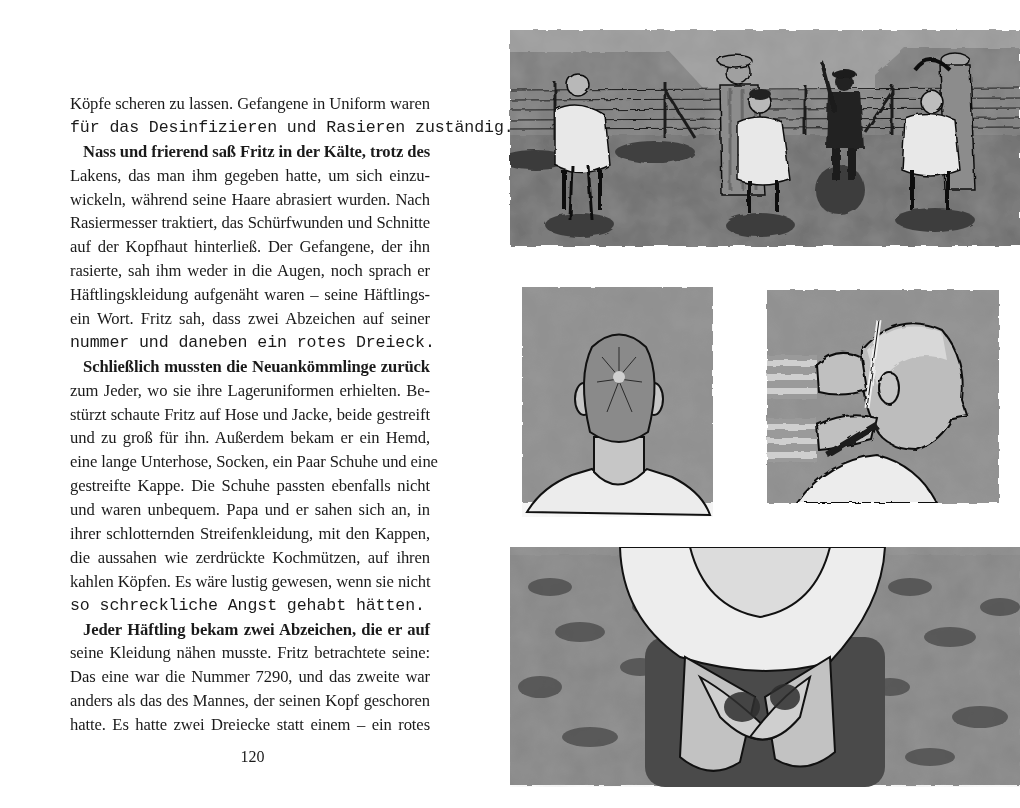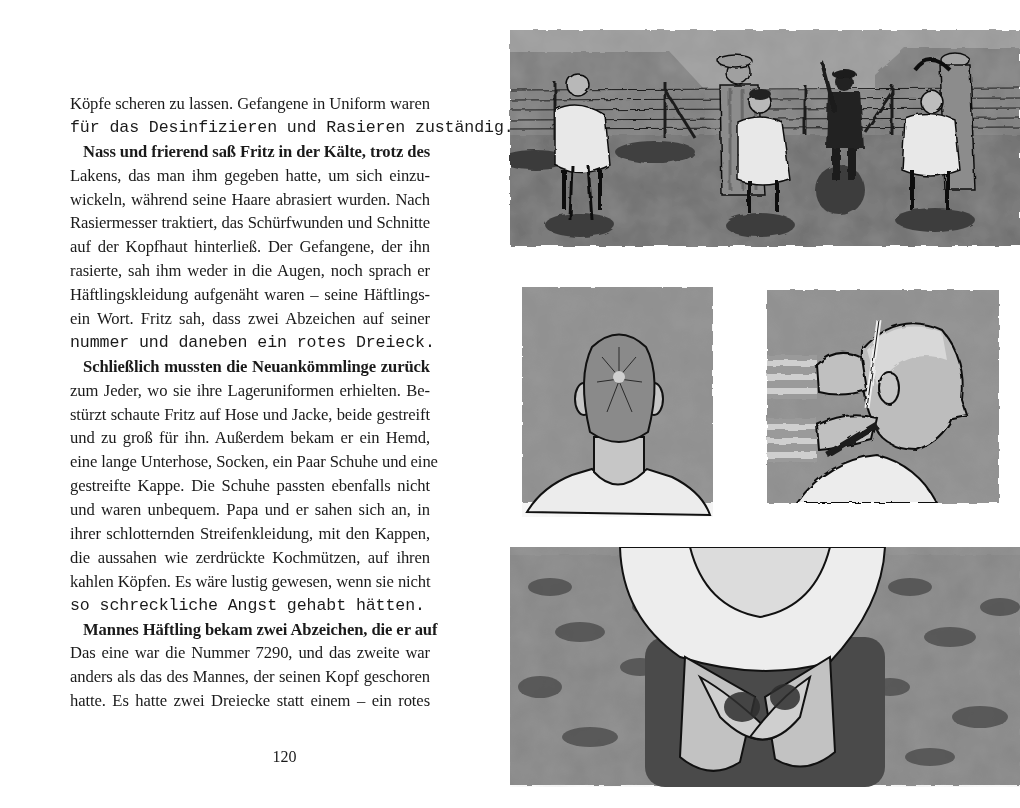--- a/index.html
+++ b/index.html
@@ -4,21 +4,21 @@
 <style>
   html, body { margin: 0; padding: 0; background: #ffffff; }
   body { width: 1020px; height: 808px; position: relative; overflow: hidden; font-family: "Liberation Serif", "DejaVu Serif", serif; color: #1a1a1a; }
 
   
   .text-page { position: absolute; left: 0; top: 0; width: 505px; height: 808px; }
   .text-block { position: absolute; left: 70px; top: 60px; width: 360px; margin-top: 32px; }
   .line { display: block; height: 23.9px; line-height: 23.9px; font-size: 16.6px; white-space: nowrap; text-align: justify; text-align-last: justify; letter-spacing: -0.1px; }
   .line.last { text-align-last: left; font-family: Liberation Mono, monospace; }
   .line.indent { padding-left: 13px; font-weight: bold; }
-  .page-number { position: absolute; left: 0; width: 505px; top: 748px; text-align: center; font-size: 16px; margin-left: 32px; }
+  .page-number { position: absolute; left: 0; width: 505px; top: 748px; text-align: center; font-size: 16px; }
 
   
   .illus { position: absolute; background: #8a8a8a; overflow: hidden; }
   .rough { filter: url(#rough); }
 
   .panel-top { left: 510px; top: 30px; width: 510px; height: 216px; background: #7d7d7d; }
   .panel-mid-left { left: 522px; top: 287px; width: 191px; height: 230px; background: transparent; overflow: visible; }
   .panel-mid-right { left: 767px; top: 290px; width: 232px; height: 213px; background: #8e8e8e; }
   .panel-bottom { left: 510px; top: 547px; width: 510px; height: 238px; background: #8b8b8b; overflow: visible; }
 
@@ -57,21 +57,22 @@
       <span class="line">zum Jeder, wo sie ihre Lageruniformen erhielten. Be-</span>
       <span class="line">stürzt schaute Fritz auf Hose und Jacke, beide gestreift</span>
       <span class="line">und zu groß für ihn. Außerdem bekam er ein Hemd,</span>
       <span class="line">eine lange Unterhose, Socken, ein Paar Schuhe und eine</span>
       <span class="line">gestreifte Kappe. Die Schuhe passten ebenfalls nicht</span>
       <span class="line">und waren unbequem. Papa und er sahen sich an, in</span>
       <span class="line">ihrer schlotternden Streifenkleidung, mit den Kappen,</span>
       <span class="line">die aussahen wie zerdrückte Kochmützen, auf ihren</span>
       <span class="line">kahlen Köpfen. Es wäre lustig gewesen, wenn sie nicht</span>
       <span class="line last">so schreckliche Angst gehabt hätten.</span>
-      <span class="line indent">Mannes Häftling bekam zwei Abzeichen, die er auf</span>
+      <span class="line indent">Jeder Häftling bekam zwei Abzeichen, die er auf</span>
+      <span class="line">seine Kleidung nähen musste. Fritz betrachtete seine:</span>
       <span class="line">Das eine war die Nummer 7290, und das zweite war</span>
       <span class="line">anders als das des Mannes, der seinen Kopf geschoren</span>
       <span class="line">hatte. Es hatte zwei Dreiecke statt einem – ein rotes</span>
     </div>
   <div class="page-number">120</div>
 </div>
 
 <div class="illus panel-top rough">
   <svg width="510" height="216" viewBox="0 0 510 216">
 

